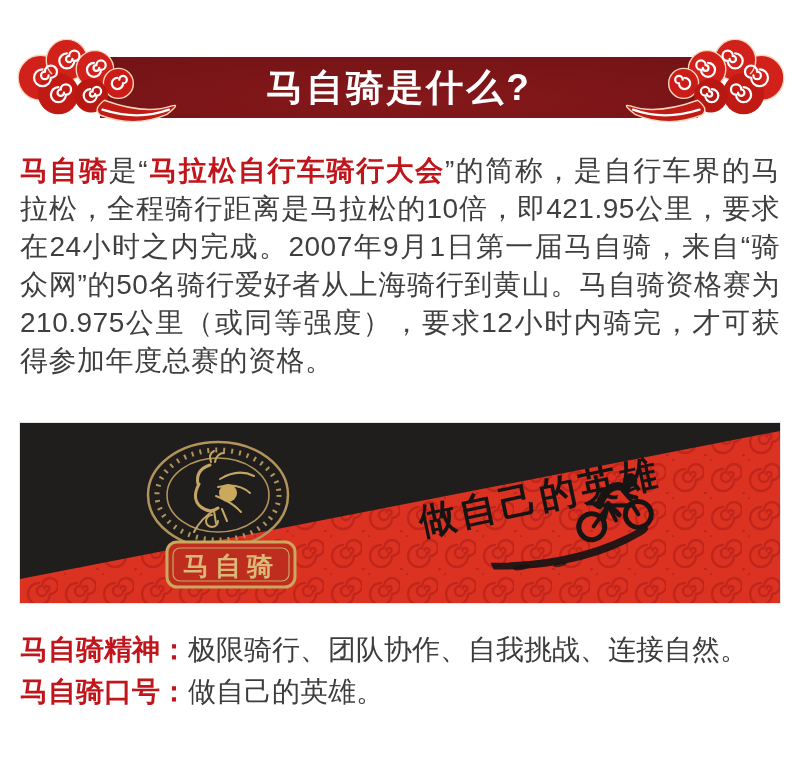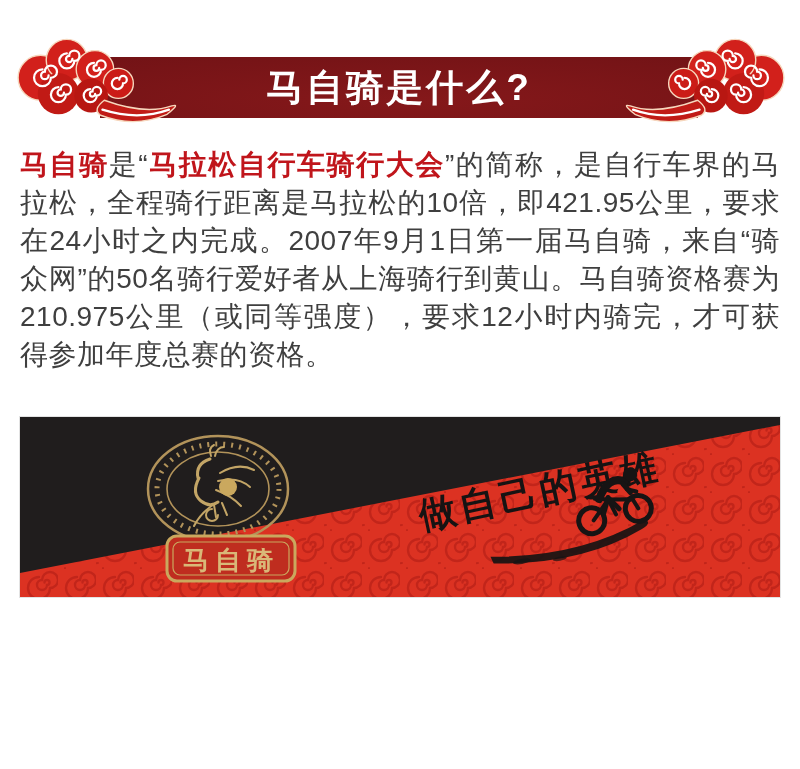--- a/index.html
+++ b/index.html
@@ -20,21 +20,21 @@
   }
   .title-bar h1{
     margin:0;color:#ffffff;font-size:37px;font-weight:bold;letter-spacing:3px;
   }
   .cloud{position:absolute;top:29px;z-index:2;}
   .cloud.left{left:5px;}
   .cloud.right{right:3px;transform:scaleX(-1);}
 
   
   .intro{
-    margin:4px 20px 0 20px;
+    margin:10px 20px 0 20px;
     font-size:28px;line-height:38px;color:#3f3f3f;
     text-align:justify;letter-spacing:0.5px;
   }
   .red-em{color:#c0151b;font-weight:bold;}
 
   
   .photo{
     margin:43px 20px 0 20px;width:760px;height:180px;
     outline:1px solid #e3e3e3;
   }
@@ -152,15 +152,17 @@
         <path d="M-19,-15 l8,1 M18,-17 l9,4" stroke-width="4"></path>
         <path d="M-11,-12 Q2,-34 17,-25" stroke-width="8"></path>
         <circle cx="24" cy="-31" r="7" fill="#171414" stroke="none"></circle>
         <path d="M15,-23 L21,-13" stroke-width="5"></path>
         <path d="M-2,-12 L-9,3 M-2,-12 L7,1" stroke-width="5"></path>
       </g>
     </svg>
   </div>
 
   <div class="summary">
+    <p><span class="label">马自骑精神：</span><span>极限骑行、团队协作、自我挑战、连接自然。</span></p>
+    <p><span class="label">马自骑口号：</span><span>做自己的英雄。</span></p>
   </div>
 
 </div>
 
 </body></html>

